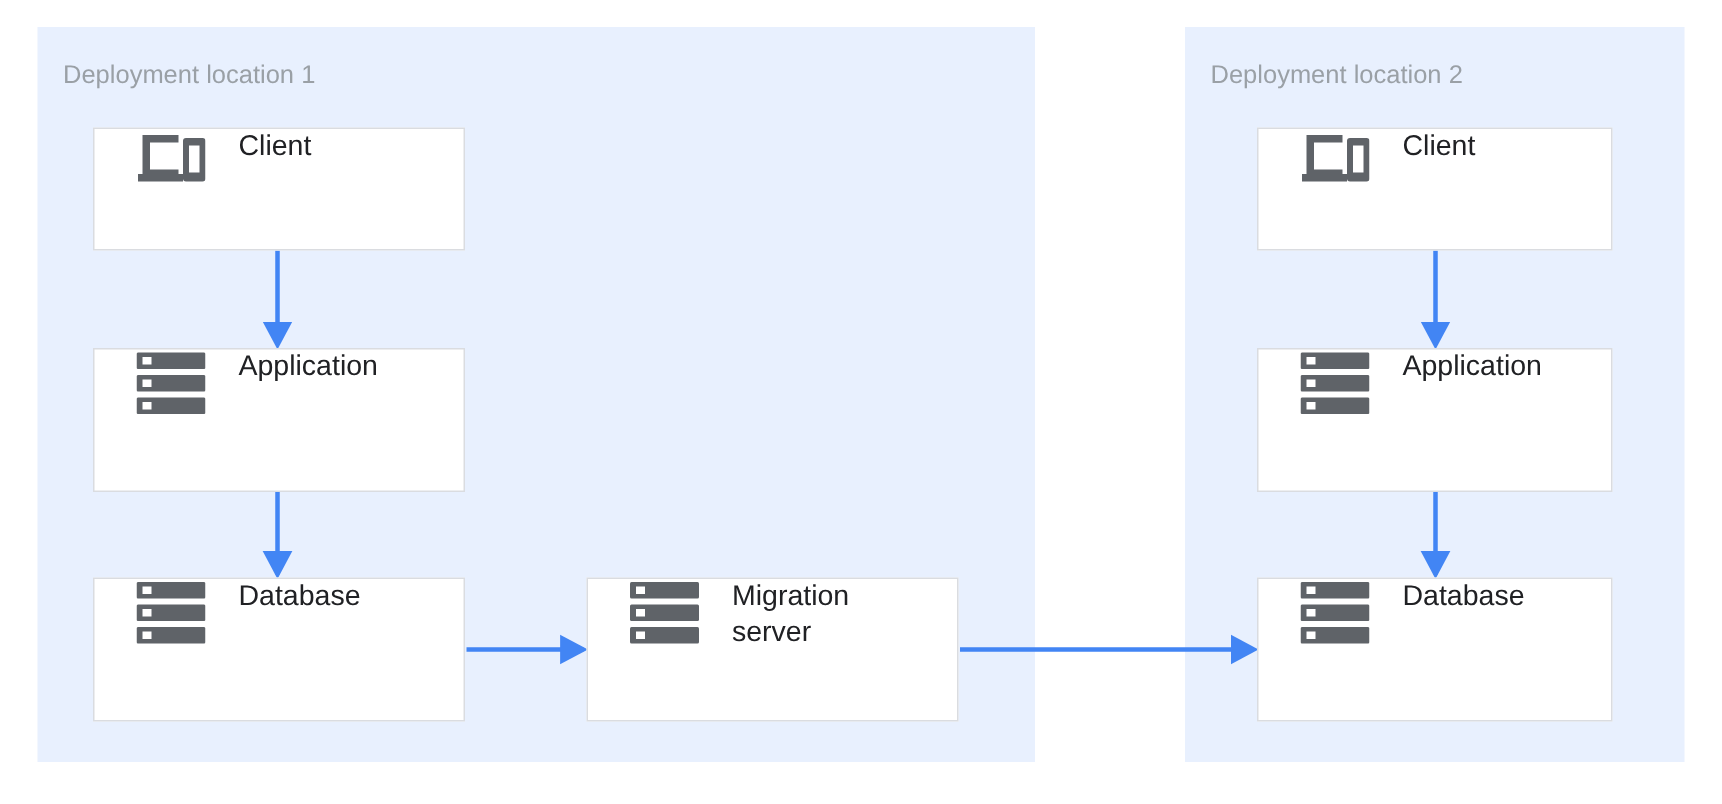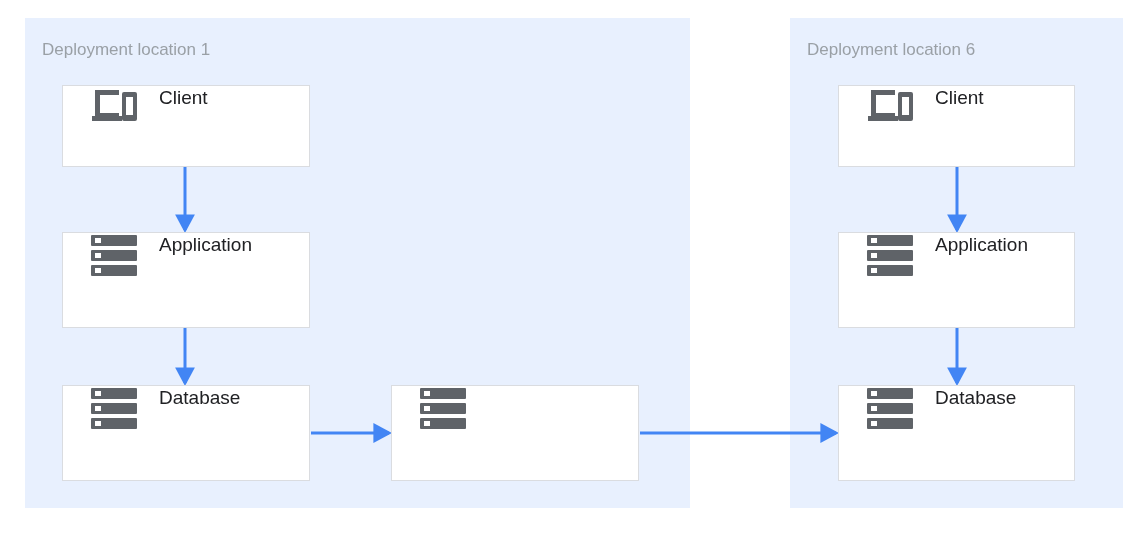--- a/index.html
+++ b/index.html
@@ -19,21 +19,21 @@
 </style>
 </head>
 <body>
 
 <div class="stage">
 
   <div class="zone" id="zone1" style="left: 25px; top: 18px; width: 665px; height: 490px; background: rgb(232, 240, 254);"></div>
   <div class="zone-title" id="zone1-title" style="left: 42px; top: 40px; color: rgb(154, 160, 166);">Deployment location 1</div>
 
   <div class="zone" id="zone2" style="left: 790px; top: 18px; width: 333px; height: 490px; background: rgb(232, 240, 254);"></div>
-  <div class="zone-title" id="zone2-title" style="left: 807px; top: 40px; color: rgb(154, 160, 166);">Deployment location 6</div>
+  <div class="zone-title" id="zone2-title" style="left: 807px; top: 40px; color: rgb(154, 160, 166);">Deployment location 2</div>
 
   <svg class="svg-layer" viewBox="0 0 1148 536" xmlns="http://www.w3.org/2000/svg">
     <defs>
       <marker id="ah" markerWidth="7" markerHeight="7" refX="5.2" refY="3.5" orient="auto" markerUnits="strokeWidth">
         <path d="M0,0.2 L6.2,3.5 L0,6.8 Z" fill="#4285f4"></path>
       </marker>
     </defs>
     <g id="edges" stroke="#4285f4" stroke-width="3" fill="none" marker-end="url(#ah)">
         <line x1="185" y1="167" x2="185" y2="230"></line>
         <line x1="185" y1="328" x2="185" y2="383"></line>
@@ -88,20 +88,22 @@
     <span class="ico">
       <svg width="46" height="46" viewBox="0 0 46 46" xmlns="http://www.w3.org/2000/svg" fill="#5f6368">
         <rect x="0" y="2" width="46" height="11" rx="1"></rect>
           <rect x="4" y="5" width="6" height="5" fill="#fff"></rect>
         <rect x="0" y="17" width="46" height="11" rx="1"></rect>
           <rect x="4" y="20" width="6" height="5" fill="#fff"></rect>
         <rect x="0" y="32" width="46" height="11" rx="1"></rect>
           <rect x="4" y="35" width="6" height="5" fill="#fff"></rect>
       </svg>
     </span>
+    <span class="lbl" style="color: rgb(32, 33, 36); margin-left: 22px;">Migration
+server</span>
   </div>
 
   <div class="node" id="n-client2" style="left: 838px; top: 85px; width: 237px; height: 82px; background: rgb(255, 255, 255); border-color: rgb(218, 220, 224); padding-left: 28px;">
     <span class="ico">
       <svg width="46" height="40" viewBox="0 0 46 40" xmlns="http://www.w3.org/2000/svg" fill="#5f6368">
         <path d="M4 4 h24 v5 H9 v18 h19 v5 H4 z"></path>
         <rect x="1" y="30" width="30" height="5"></rect>
         <path d="M33 6 h11 a2 2 0 0 1 2 2 v25 a2 2 0 0 1 -2 2 h-11 a2 2 0 0 1 -2 -2 v-25 a2 2 0 0 1 2 -2 z
                  M35 11 h7 v18 h-7 z" fill-rule="evenodd"></path>
       </svg>

